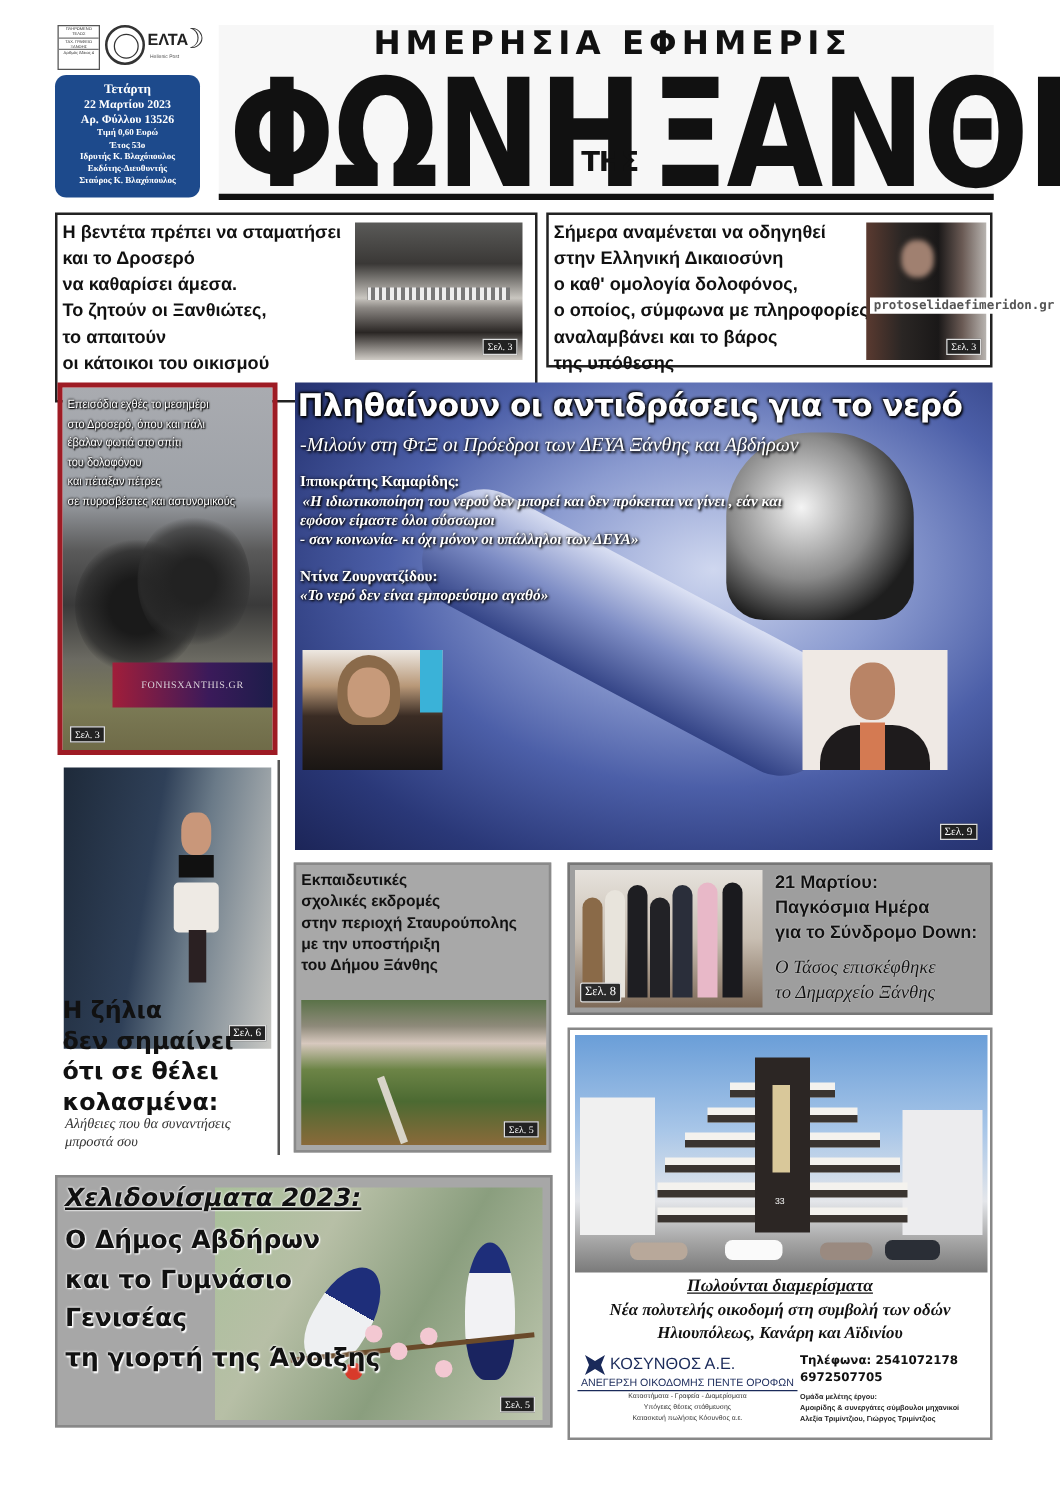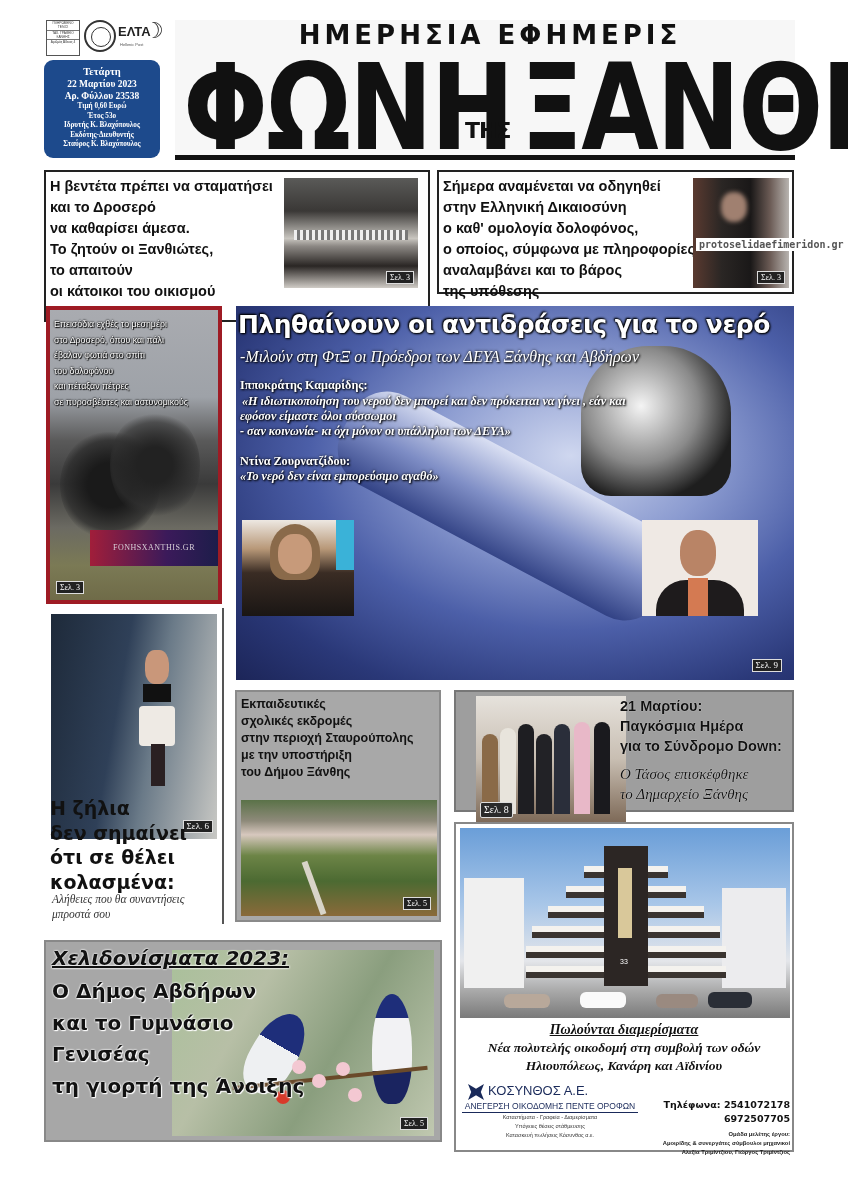--- a/index.html
+++ b/index.html
@@ -70,40 +70,40 @@
   .zilia-sub{left:52px;top:892px;font-family:"Liberation Serif",serif;font-style:italic;font-size:11.5px;line-height:15px;color:#333}
   .vline{left:222px;top:608px;width:2px;height:316px;background:#555}
 
   
   .trips{left:235px;top:690px;width:206px;height:232px;background:#a8a8a8;border:2px solid #8a8a8a}
   .trips .txt{position:absolute;left:4px;top:4px;font-family:"Liberation Sans",sans-serif;font-weight:bold;font-size:12.5px;line-height:17px;color:#111}
   .trips .img{position:absolute;left:4px;top:108px;width:196px;height:116px;background:linear-gradient(180deg,#5a7248 0%,#8e8a7a 18%,#d7c8be 30%,#6c8446 48%,#4c6a32 70%,#8a6a3a 100%)}
 
   
   .down{left:454px;top:690px;width:340px;height:122px;background:#9e9e9e;border:2px solid #777}
-  .down .img{position:absolute;left:20px;top:4px;width:150px;height:126px;background:linear-gradient(180deg,#e6e2dc,#c8beb2 50%,#7e6a58)}
+  .down .img{position:absolute;left:4px;top:4px;width:150px;height:110px;background:linear-gradient(180deg,#e6e2dc,#c8beb2 50%,#7e6a58)}
   .down .txt{position:absolute;left:164px;top:4px;font-family:"Liberation Sans",sans-serif;font-weight:bold;font-size:14.5px;line-height:20px;color:#111;text-shadow:0 0 1px #fff}
   .down .sub{position:absolute;left:164px;top:72px;font-family:"Liberation Serif",serif;font-style:italic;font-size:15px;line-height:20px;color:#111;text-shadow:0 0 1px #fff}
   .people span{position:absolute;bottom:8px;width:16px;border-radius:8px 8px 0 0}
 
   
   .ad{left:454px;top:822px;width:340px;height:330px;border:2px solid #888;background:#fff}
   .ad .img{position:absolute;left:4px;top:4px;width:330px;height:190px;background:linear-gradient(180deg,#6a9ed8 0%,#a8c6e8 40%,#e4e6ea 70%,#a8a8a8 86%,#7a7a7a 100%)}
   .bldg{position:absolute;left:66px;top:18px;width:200px;height:140px}
   .bldg .core{position:absolute;left:78px;top:0;width:44px;height:140px;background:#2c2624}
   .bldg .gold{position:absolute;left:92px;top:22px;width:14px;height:70px;background:#d9c89a}
   .bldg .floor{position:absolute;height:12px;background:#f4f2ee;border-bottom:6px solid #3a3430}
   .ad .h1{position:absolute;left:0;width:336px;top:198px;text-align:center;font-family:"Liberation Serif",serif;font-style:italic;font-weight:bold;font-size:14px;text-decoration:underline;color:#111}
   .ad .h2{position:absolute;left:0;width:336px;top:215px;text-align:center;font-family:"Liberation Serif",serif;font-style:italic;font-weight:bold;font-size:13.5px;line-height:18px;color:#111}
   .ad .logo{position:absolute;left:6px;top:258px;width:176px}
   .ad .logo .name{font-family:"Liberation Sans",sans-serif;font-size:13px;color:#1a2a5a;padding-left:26px;line-height:18px}
   .ad .logo .mark{position:absolute;left:6px;top:2px;width:16px;height:16px;background:#1a2a5a;clip-path:polygon(0 0,50% 30%,100% 0,80% 50%,100% 100%,50% 70%,0 100%,20% 50%)}
   .ad .logo .line2{font-size:8.5px;color:#1a2a5a;border-bottom:1px solid #1a2a5a;text-align:center;line-height:12px}
   .ad .logo .small{font-size:5.5px;text-align:center;line-height:9px;color:#333}
-  .ad .contact{position:absolute;left:184px;top:274px;width:150px;text-align:right}
+  .ad .contact{position:absolute;left:184px;top:258px;width:150px;text-align:left}
   .ad .contact .tel{font-family:"DejaVu Sans",sans-serif;font-weight:bold;font-size:9.5px;line-height:14px;color:#111}
   .ad .contact .small{font-size:5.8px;line-height:9px;color:#222;font-weight:bold}
 
   
   .swallow{left:44px;top:940px;width:398px;height:202px;background:#a7a7a7;border:2px solid #888}
   .swallow .img{position:absolute;left:126px;top:8px;width:262px;height:186px;background:linear-gradient(120deg,#a9c09a 0%,#b7bfa6 30%,#8a9e7e 60%,#c0c8b0 100%)}
   .bird{position:absolute;border-radius:50% 50% 40% 40%}
   .blossom{position:absolute;width:14px;height:14px;border-radius:50%;background:#f3c8d2}
   .swallow .t1{position:absolute;left:6px;top:4px;font-family:"DejaVu Sans",sans-serif;font-style:italic;font-weight:bold;font-size:20px;color:#111;text-decoration:underline;text-shadow:0 0 2px #fff,0 0 2px #fff}
   .swallow .tx{position:absolute;left:6px;top:34px;font-family:"DejaVu Sans",sans-serif;font-weight:bold;font-size:20px;line-height:31.5px;color:#111;text-shadow:0 0 2px #fff,0 0 2px #fff,1px 1px 1px #fff}
@@ -117,21 +117,21 @@
   <div>Αριθμός Άδειας 4</div>
 </div>
 <div class="abs seal"></div>
 <div class="abs elta">ΕΛΤΑ</div>
 <div class="abs elta-sub">Hellenic Post</div>
 <div class="abs elta-bird">☾</div>
 
 <div class="abs infobox">
   <div class="l1">Τετάρτη</div>
   <div class="l2">22 Μαρτίου 2023</div>
-  <div class="l2">Αρ. Φύλλου 23538</div>
+  <div class="l2">Αρ. Φύλλου 13526</div>
   <div class="l3">Τιμή 0,60 Ευρώ</div>
   <div class="l3">Έτος 53ο</div>
   <div class="l3">Ιδρυτής Κ. Βλαχόπουλος</div>
   <div class="l3">Εκδότης-Διευθυντής</div>
   <div class="l3">Σταύρος Κ. Βλαχόπουλος</div>
 </div>
 
 <div class="abs banner">
   <div class="top">ΗΜΕΡΗΣΙΑ ΕΦΗΜΕΡΙΣ</div>
   <div class="big" style="left:8px">ΦΩΝΗ</div>

